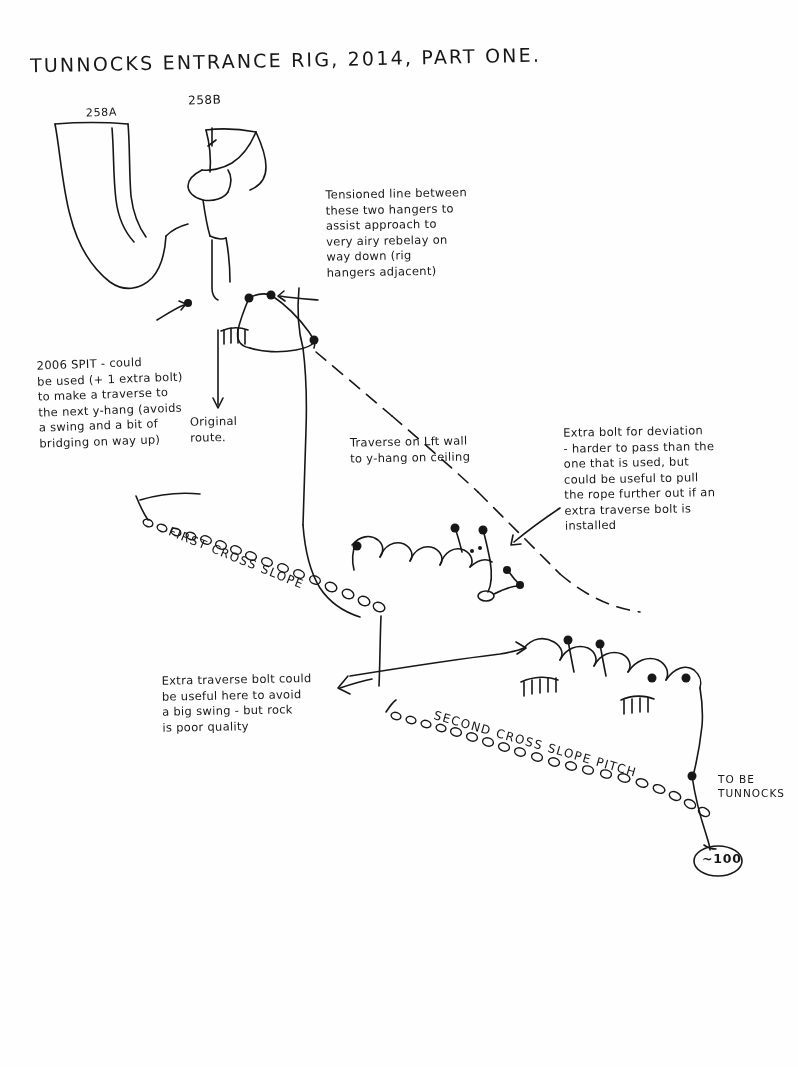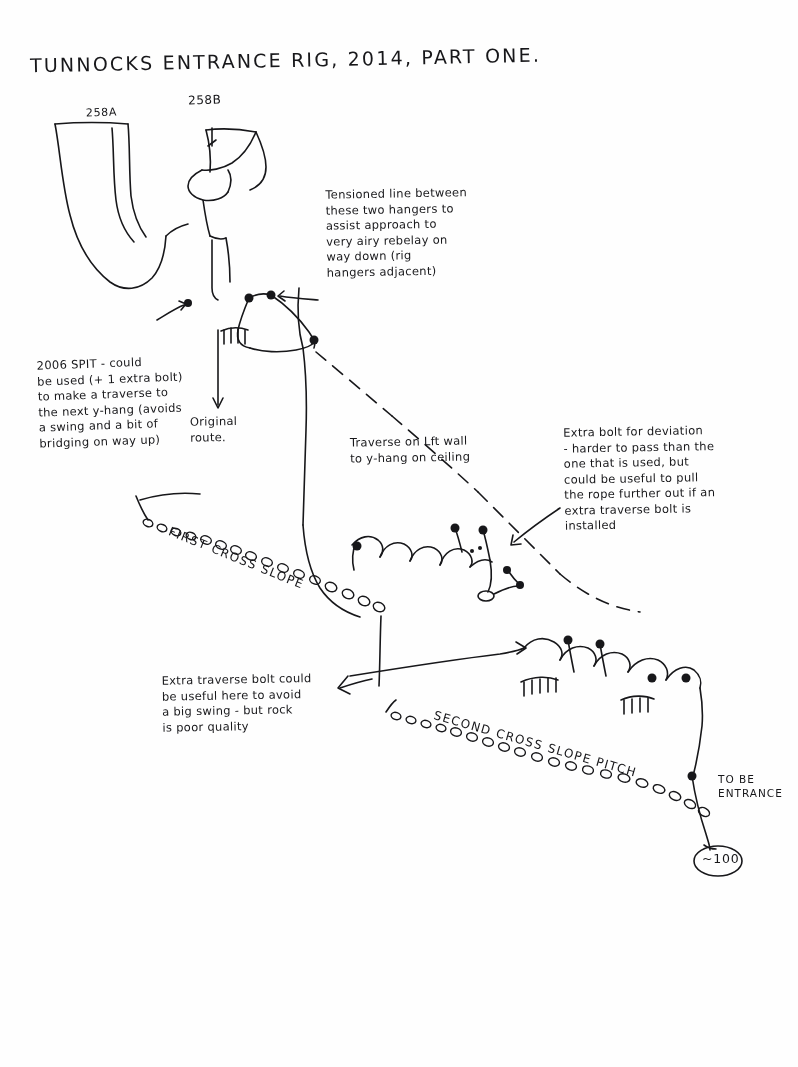--- a/index.html
+++ b/index.html
@@ -276,17 +276,17 @@
   <div class="hand note2" style="left:162px; top:672px; width:190px;">Extra traverse bolt could
 be useful here to avoid
 a big swing - but rock
 is poor quality</div>
 
   <div class="hand slope-label" style="left:164px; top:550px; transform:rotate(22deg);">FIRST CROSS SLOPE</div>
 
   <div class="hand slope-label" style="left:430px; top:736px; transform:rotate(16deg);">SECOND CROSS SLOPE PITCH</div>
 
   <div class="hand tiny" style="left:718px; top:772px; width:80px;">TO BE
-ENTRANCE</div>
-
-  <div class="hand depth" style="left:702px; top:851px;">~100</div>
+TUNNOCKS</div>
+
+  <div class="hand depth" style="left:702px; top:851px;font-weight:bold;">~100</div>
 
 </div>
 
 </body></html>

